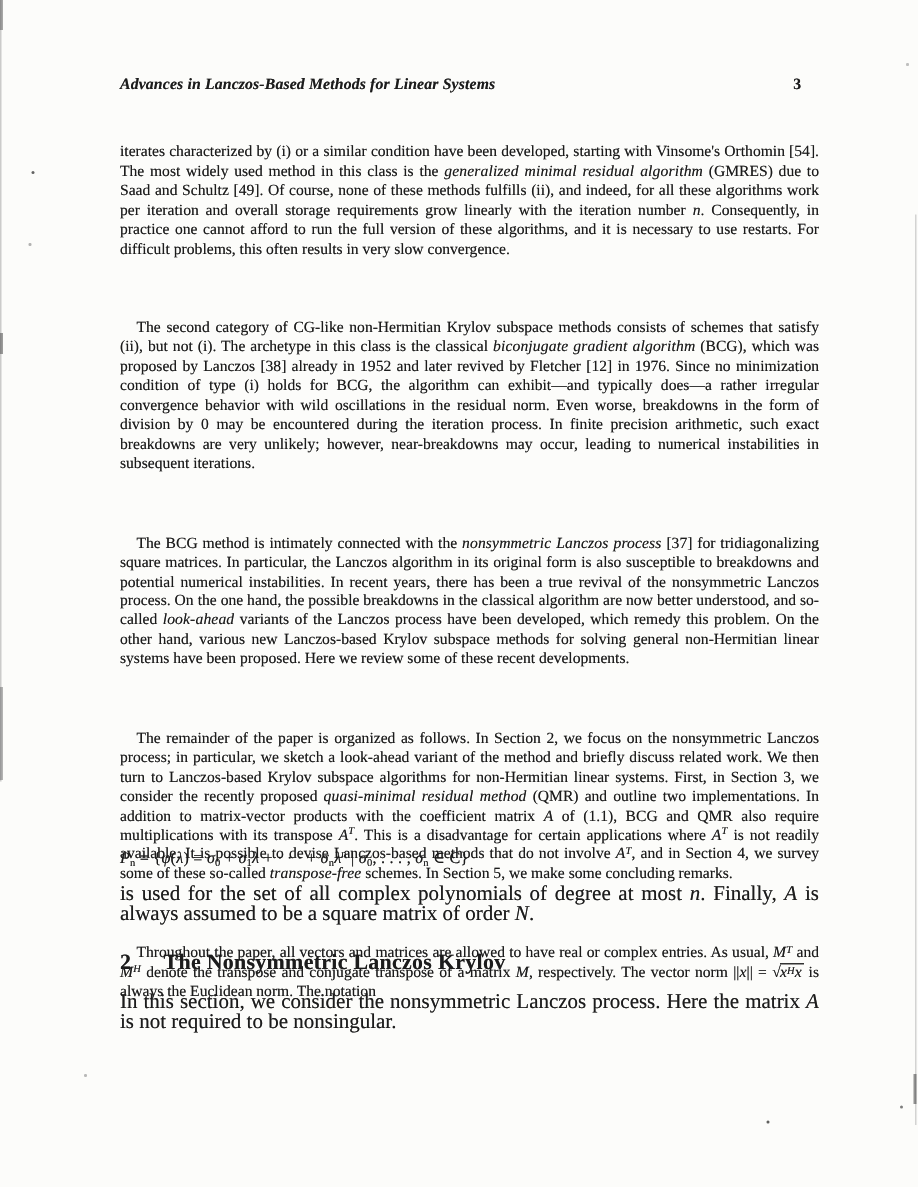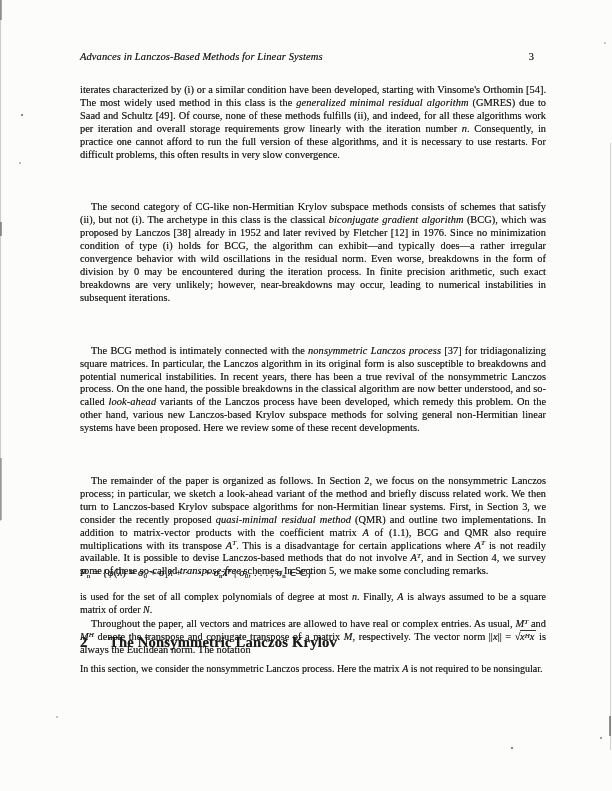--- a/index.html
+++ b/index.html
@@ -6,32 +6,32 @@
   body{width:612px;height:791px;overflow:hidden;background:#fbfbf9;}
   .page{
     position:relative;width:612px;height:791px;background:#fcfcfa;overflow:hidden;
     font-family:"Liberation Serif","DejaVu Serif",serif;color:#1c1c1c;
   }
   .soft{text-shadow:0 0 .35px rgba(25,25,25,.65);}
   
   .runhead{
     position:absolute;left:80px;top:51px;width:466px;
     display:flex;justify-content:space-between;align-items:baseline;
-    font-size:10.5px;line-height:12px;
+    font-size:10.5px;line-height:12px;font-weight:bold;
   }
   .runtitle{font-style:italic;letter-spacing:.1px;}
   .pageno{margin-right:12px;font-size:10.5px;}
   
   .bodytext{
-    position:absolute;left:80px;top:84px;width:466px;
+    position:absolute;left:80px;top:96px;width:466px;
     font-size:10.4px;line-height:12.9px;text-align:justify;
   }
   .bodytext p{margin:0;}
   .bodytext p + p{text-indent:11px;margin-top:40px;}
-  .para2{position:absolute;left:80px;width:466px;font-size:10px;line-height:12.9px;text-align:justify;}
+  .para2{position:absolute;left:80px;width:466px;font-size:14px;line-height:12.9px;text-align:justify;}
   .para2 p{margin:0;}
   .aftereq{top:591px;}
   .secpara{top:663px;}
   
   .equation{
     position:absolute;left:80px;top:565px;width:466px;
     text-align:left;font-size:10.8px;line-height:14px;letter-spacing:.15px;
   }
   
   .secheading{

